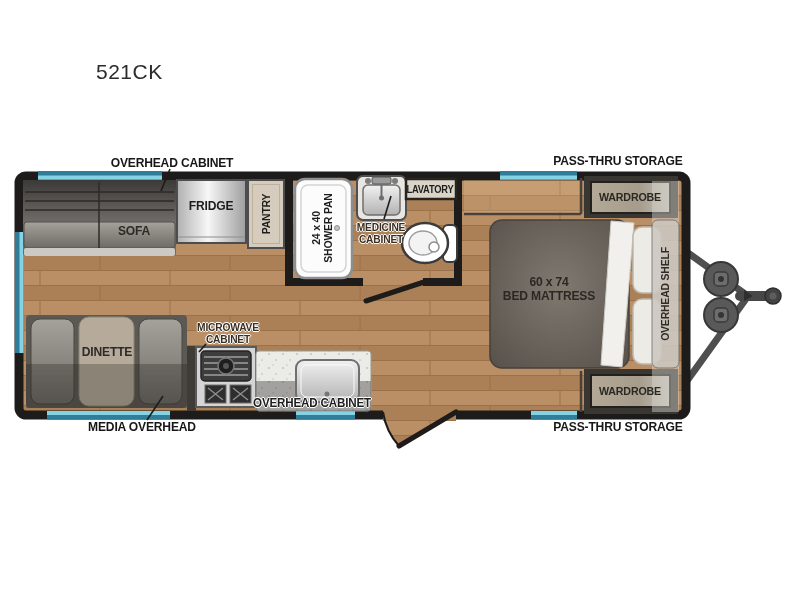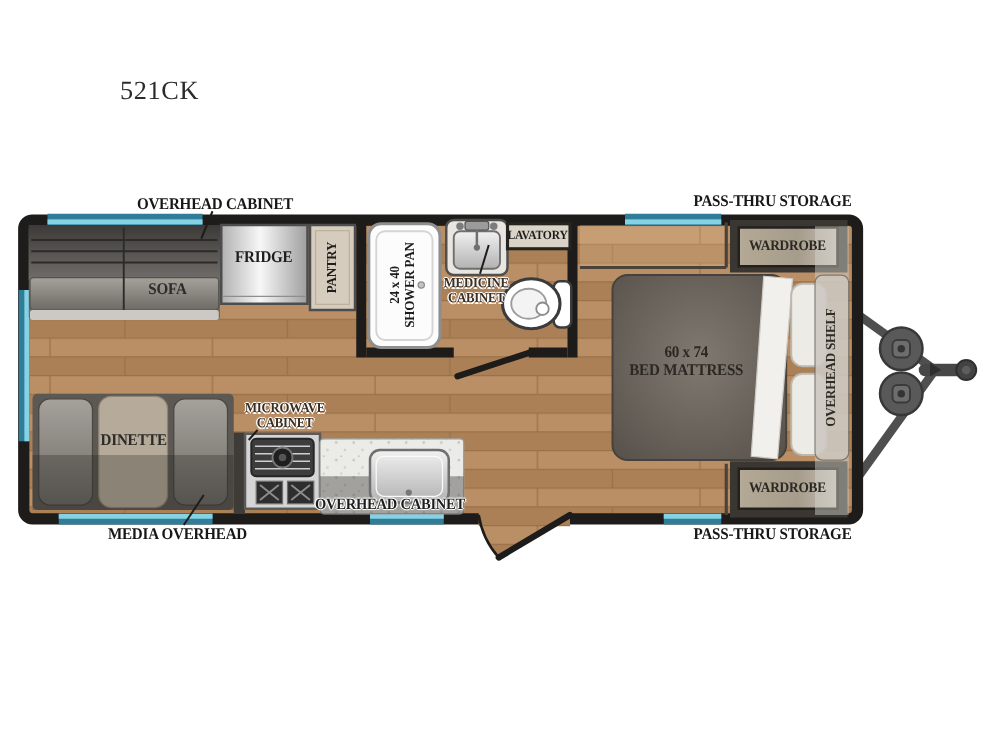--- a/index.html
+++ b/index.html
@@ -1,18 +1,18 @@
 <!DOCTYPE html>
 <html><head>
 <meta charset="utf-8">
 <style>
   html,body{margin:0;padding:0;background:#ffffff;}
   .stage{
     position:relative;width:800px;height:600px;background:#ffffff;overflow:hidden;
-    font-family:Liberation Serif, serif;
+    font-family:Liberation Sans, sans-serif;
   }
   .stage svg{position:absolute;left:0;top:0;}
   .title{
     position:absolute;font-size:21px;font-weight:400;color:#2b2b2b;
     letter-spacing:0.5px;white-space:nowrap;
   }
   .lbl{
     position:absolute;font-weight:700;color:#1d1d1d;font-size:12px;
     letter-spacing:-0.2px;white-space:nowrap;line-height:1.1;text-align:center;
     transform:translate(-50%,-50%) scaleX(0.93);transform-origin:center;

